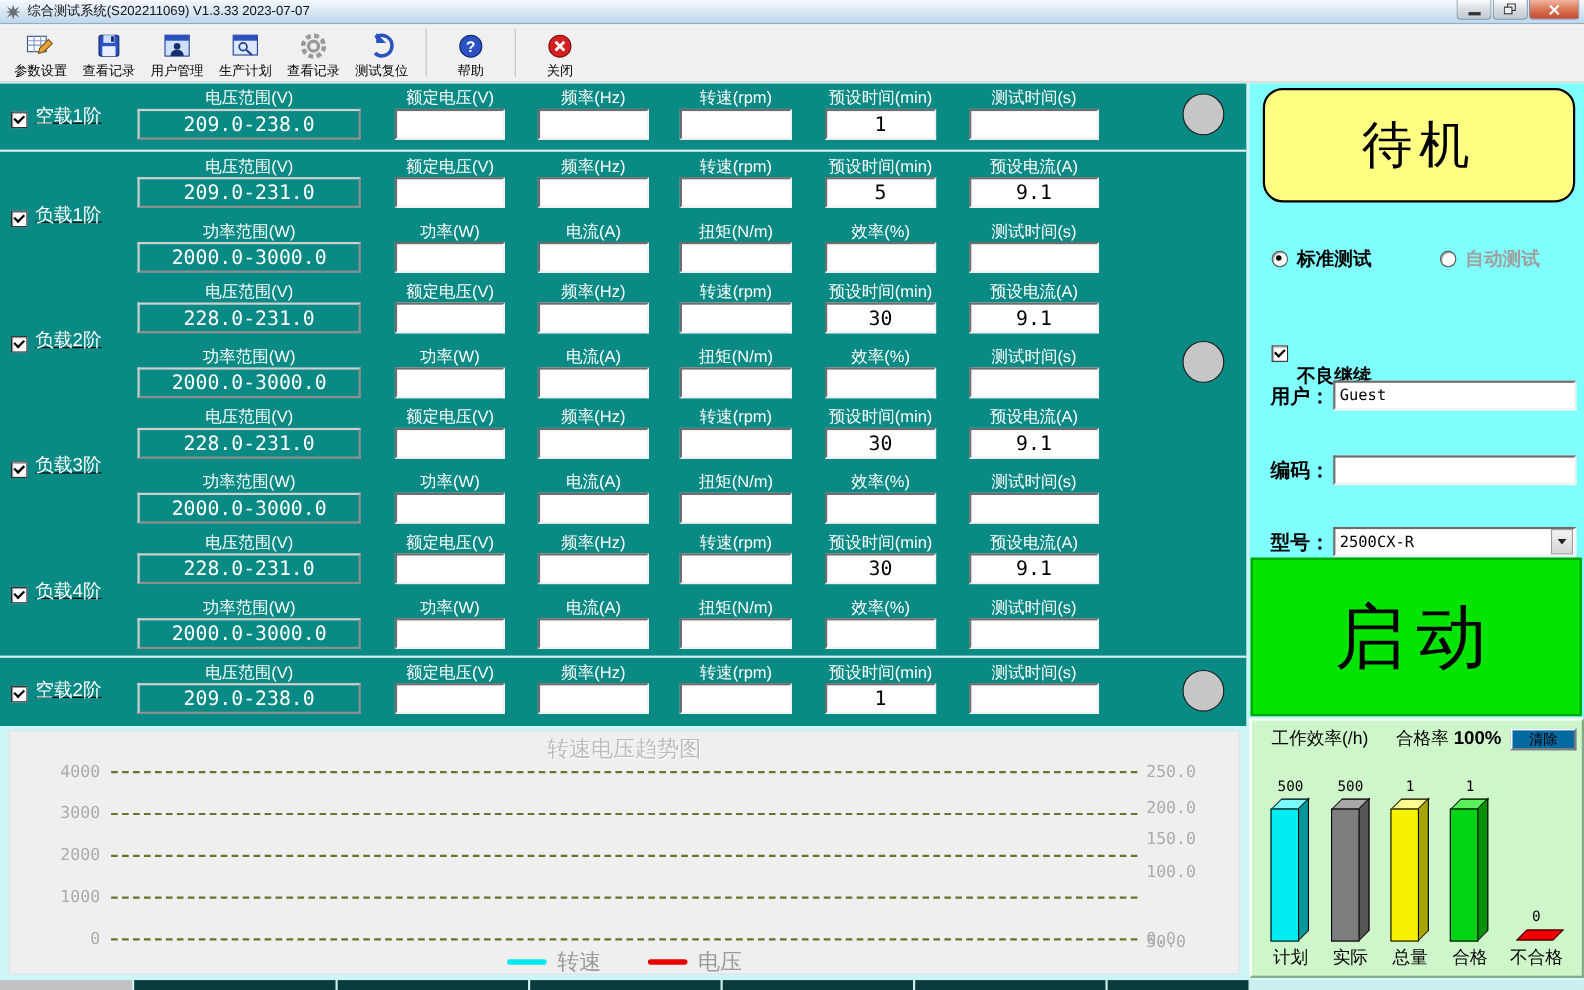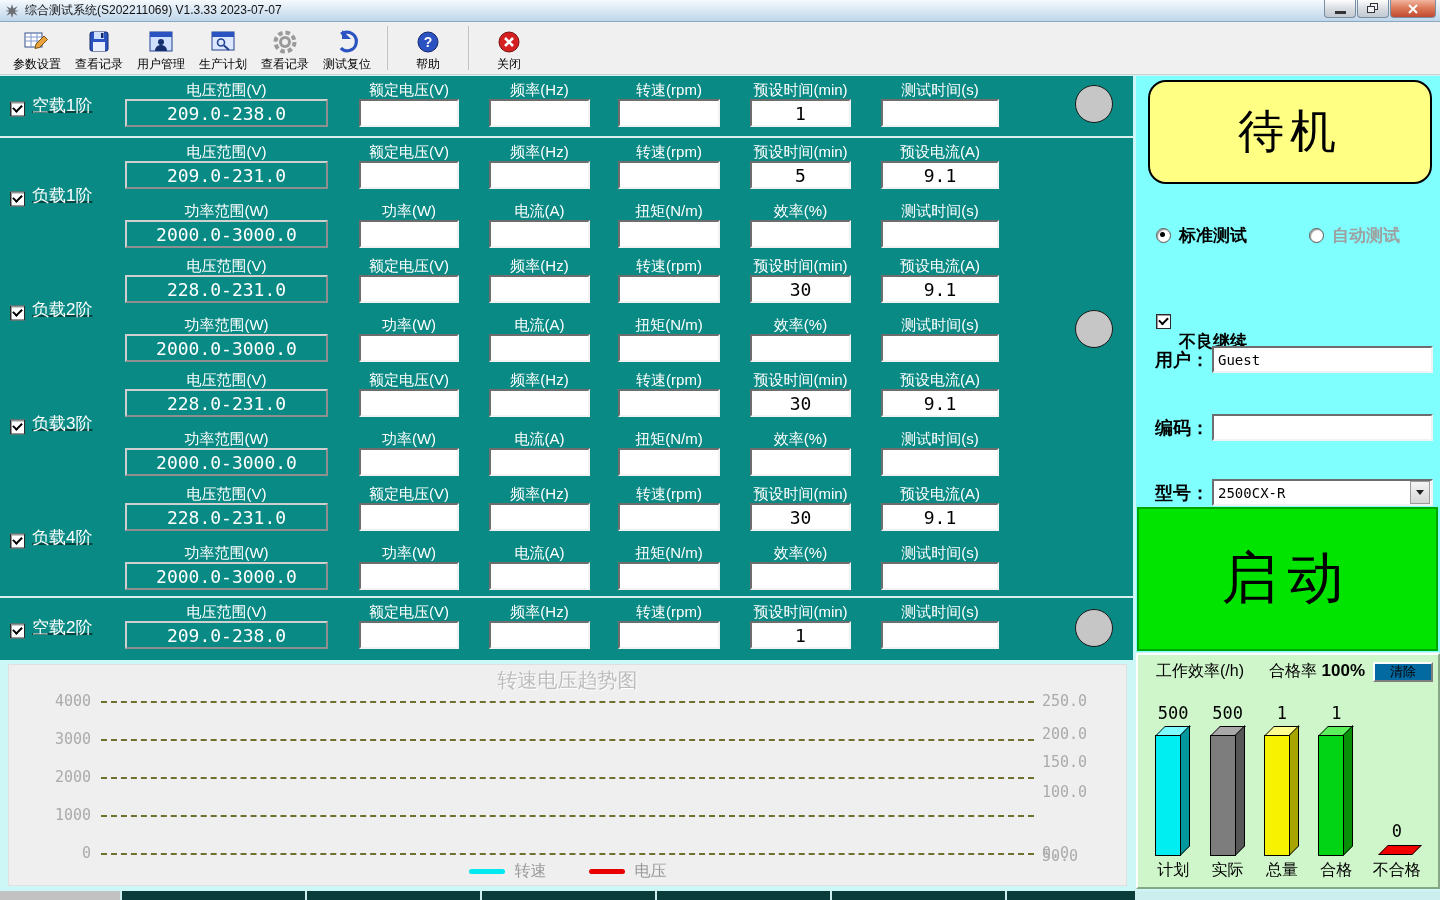--- a/index.html
+++ b/index.html
@@ -76,35 +76,35 @@
     border-color:#6d6d6d #f2f2f2 #f2f2f2 #6d6d6d;font-family:"DejaVu Sans Mono",monospace;
     font-size:14px;padding:0 4px;color:#000;}
   .combo{box-sizing:border-box;width:221px;height:27px;background:#fff;border:2px solid;
     border-color:#6d6d6d #f2f2f2 #f2f2f2 #6d6d6d;display:flex;align-items:center;}
   .combo-val{flex:1;font-family:"DejaVu Sans Mono",monospace;font-size:14px;padding-left:4px;}
   .combo-btn{width:18px;height:21px;margin-right:1px;background:linear-gradient(#f4f4f4,#d6d6d6);
     border:1px solid #9a9a9a;display:flex;align-items:center;justify-content:center;}
   .tri{width:0;height:0;border-left:4px solid transparent;border-right:4px solid transparent;border-top:5px solid #222;}
   .startbtn{position:absolute;left:1137px;top:507px;width:301px;height:144px;background:#00e400;
     border:2px solid #00a400;box-sizing:border-box;display:flex;align-items:center;justify-content:center;
-    font-size:56px;color:#000;letter-spacing:10px;}
+    font-size:64px;color:#000;letter-spacing:10px;}
 
   
   .stats{position:absolute;left:1136px;top:653px;width:304px;height:236px;background:#cff5ca;
     border:2px solid;border-color:#ffffff #86a886 #86a886 #ffffff;box-sizing:border-box;}
   .stats-hdr{display:flex;align-items:center;padding:6px 5px 0 18px;font-size:16px;color:#000;}
   .passwrap{margin-left:auto;white-space:nowrap;}
   .passwrap b{font-size:17px;}
   .clearbtn{margin-left:8px;width:60px;height:20px;font-size:13px;color:#000;
     background:#0369a1;border:2px solid;border-color:#fdfdfd #7d7d7d #7d7d7d #fdfdfd;
     font-family:"Liberation Sans",sans-serif;line-height:14px;padding:0;}
   .bars{position:absolute;left:8px;top:42px;right:8px;bottom:6px;display:flex;
     justify-content:space-around;align-items:flex-end;}
   .barcol{display:flex;flex-direction:column;align-items:center;justify-content:flex-end;}
-  .bval{font-size:17px;color:#000;margin-bottom:2px;font-family:"DejaVu Sans Mono",monospace;}
+  .bval{font-size:13px;color:#000;margin-bottom:2px;font-family:"DejaVu Sans Mono",monospace;}
   .b3{position:relative;width:36px;height:131px;}
   .bfront{position:absolute;left:0;bottom:0;width:26px;height:121px;border:1px solid #000;box-sizing:border-box;}
   .btop{position:absolute;left:0;bottom:120px;width:26px;height:10px;border:1px solid #000;box-sizing:border-box;
     transform:skewX(-45deg);transform-origin:0 100%;}
   .bside{position:absolute;left:25px;bottom:0;width:10px;height:121px;border:1px solid #000;box-sizing:border-box;
     transform:skewY(-45deg);transform-origin:0 0;}
   .bflat{width:32px;height:8px;border:1px solid #000;transform:skewX(-45deg);margin:2px 0 1px 6px;}
   .blab{font-size:16px;color:#000;margin-top:4px;white-space:nowrap;}
 
   
@@ -113,21 +113,21 @@
   .ctitle{position:absolute;top:2px;left:0;right:0;text-align:center;font-size:20px;color:#bcbcbc;
     text-shadow:1px 1px 0 #fff;}
   .gline{position:absolute;left:92px;right:92px;height:0;border-top:2px dashed #6f6f2e;}
   .ltick{position:absolute;left:22px;width:60px;text-align:right;font-size:15px;color:#ababab;
     font-family:"DejaVu Sans Mono",monospace;}
   .rtick{position:absolute;right:14px;width:70px;text-align:left;font-size:15px;color:#ababab;
     font-family:"DejaVu Sans Mono",monospace;}
   .legend{position:absolute;left:0;right:0;top:196px;display:flex;justify-content:center;gap:42px;align-items:center;}
   .litem{display:flex;align-items:center;gap:10px;}
   .lswatch{width:36px;height:5px;border-radius:3px;}
-  .llabel{font-size:16px;color:#9a9a9a;}
+  .llabel{font-size:20px;color:#9a9a9a;}
 
   
   .statusbar{position:absolute;left:0;top:891px;width:1440px;height:9px;background:#cdeeee;display:flex;}
   .sb-cell{height:100%;margin-right:2px;flex:none;}
   .sb-gray{background:#c2c2c2;width:120px;}
   .sb-dark{background:#0a3c3c;}
 </style>
 </head>
 <body>
 

